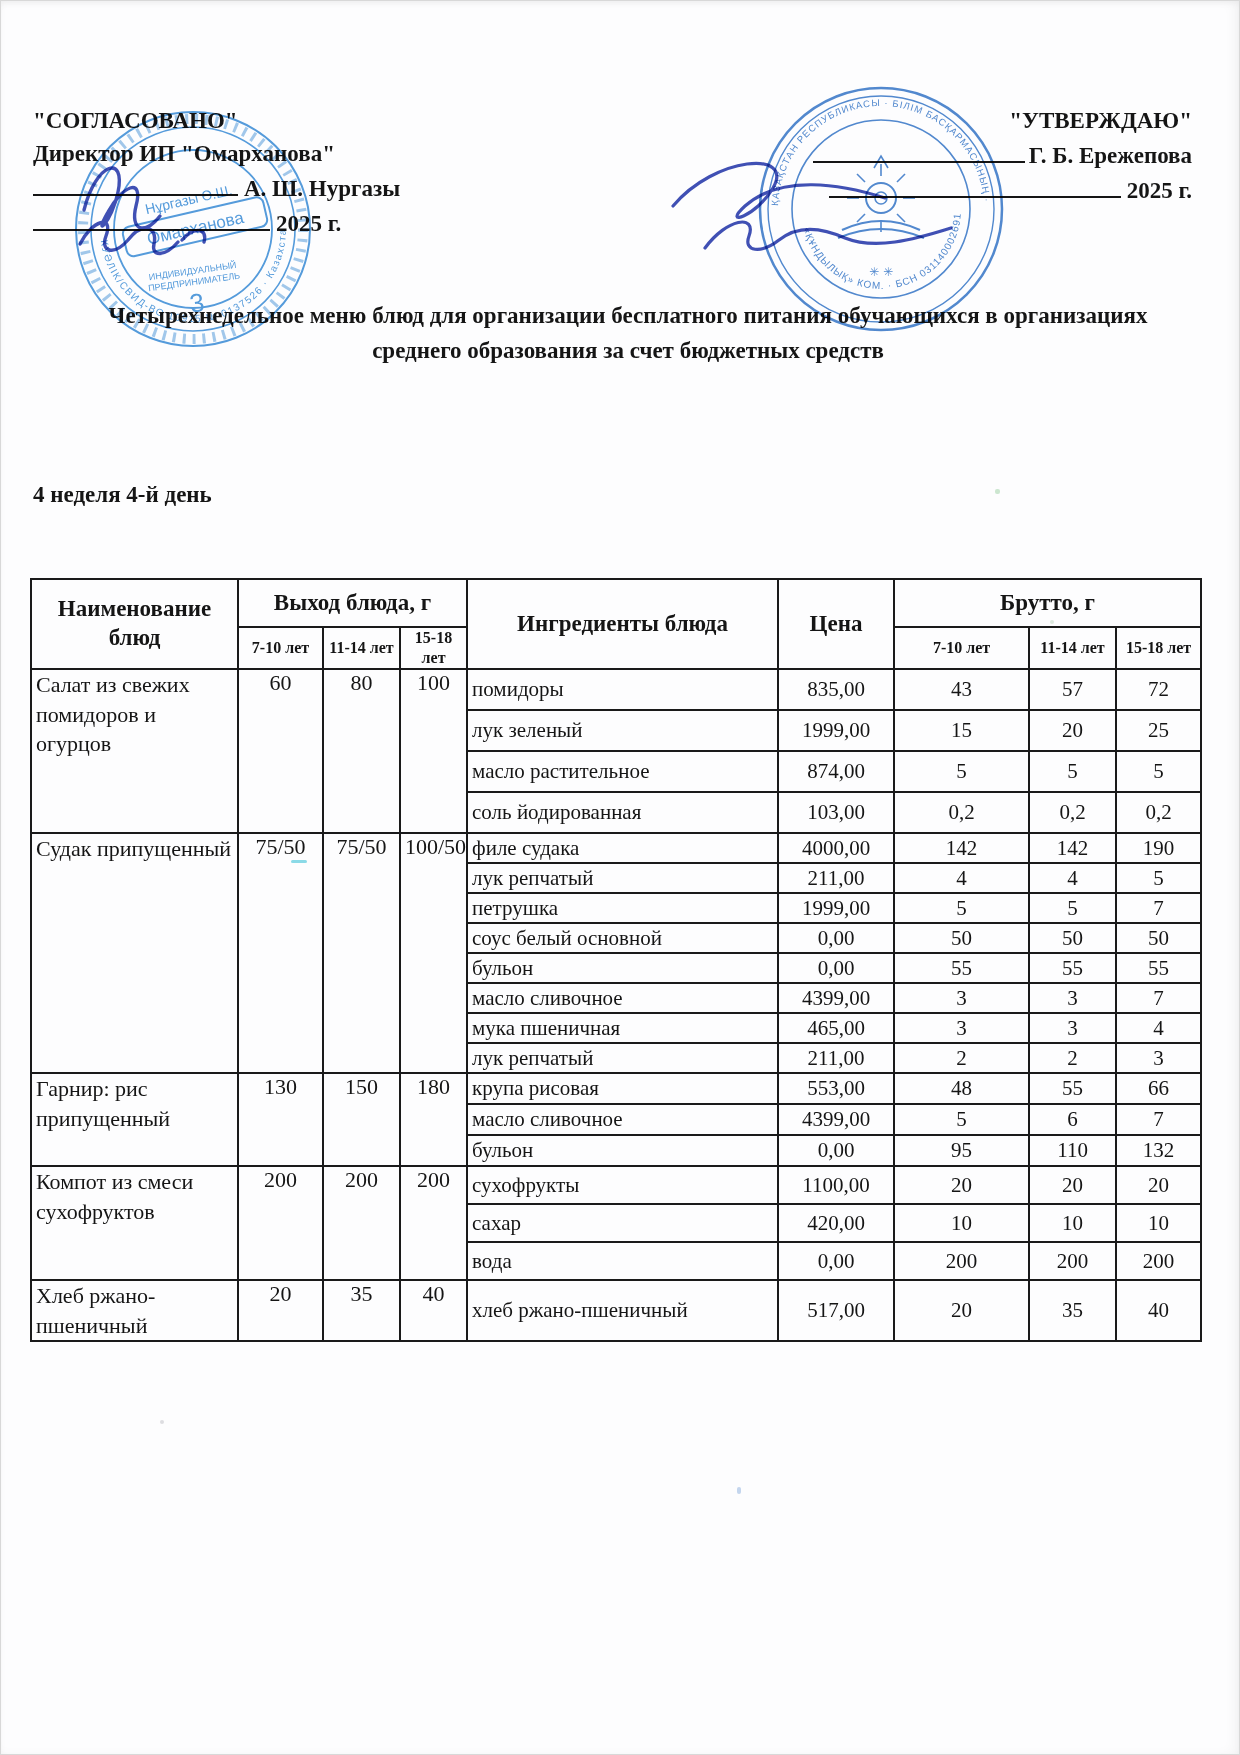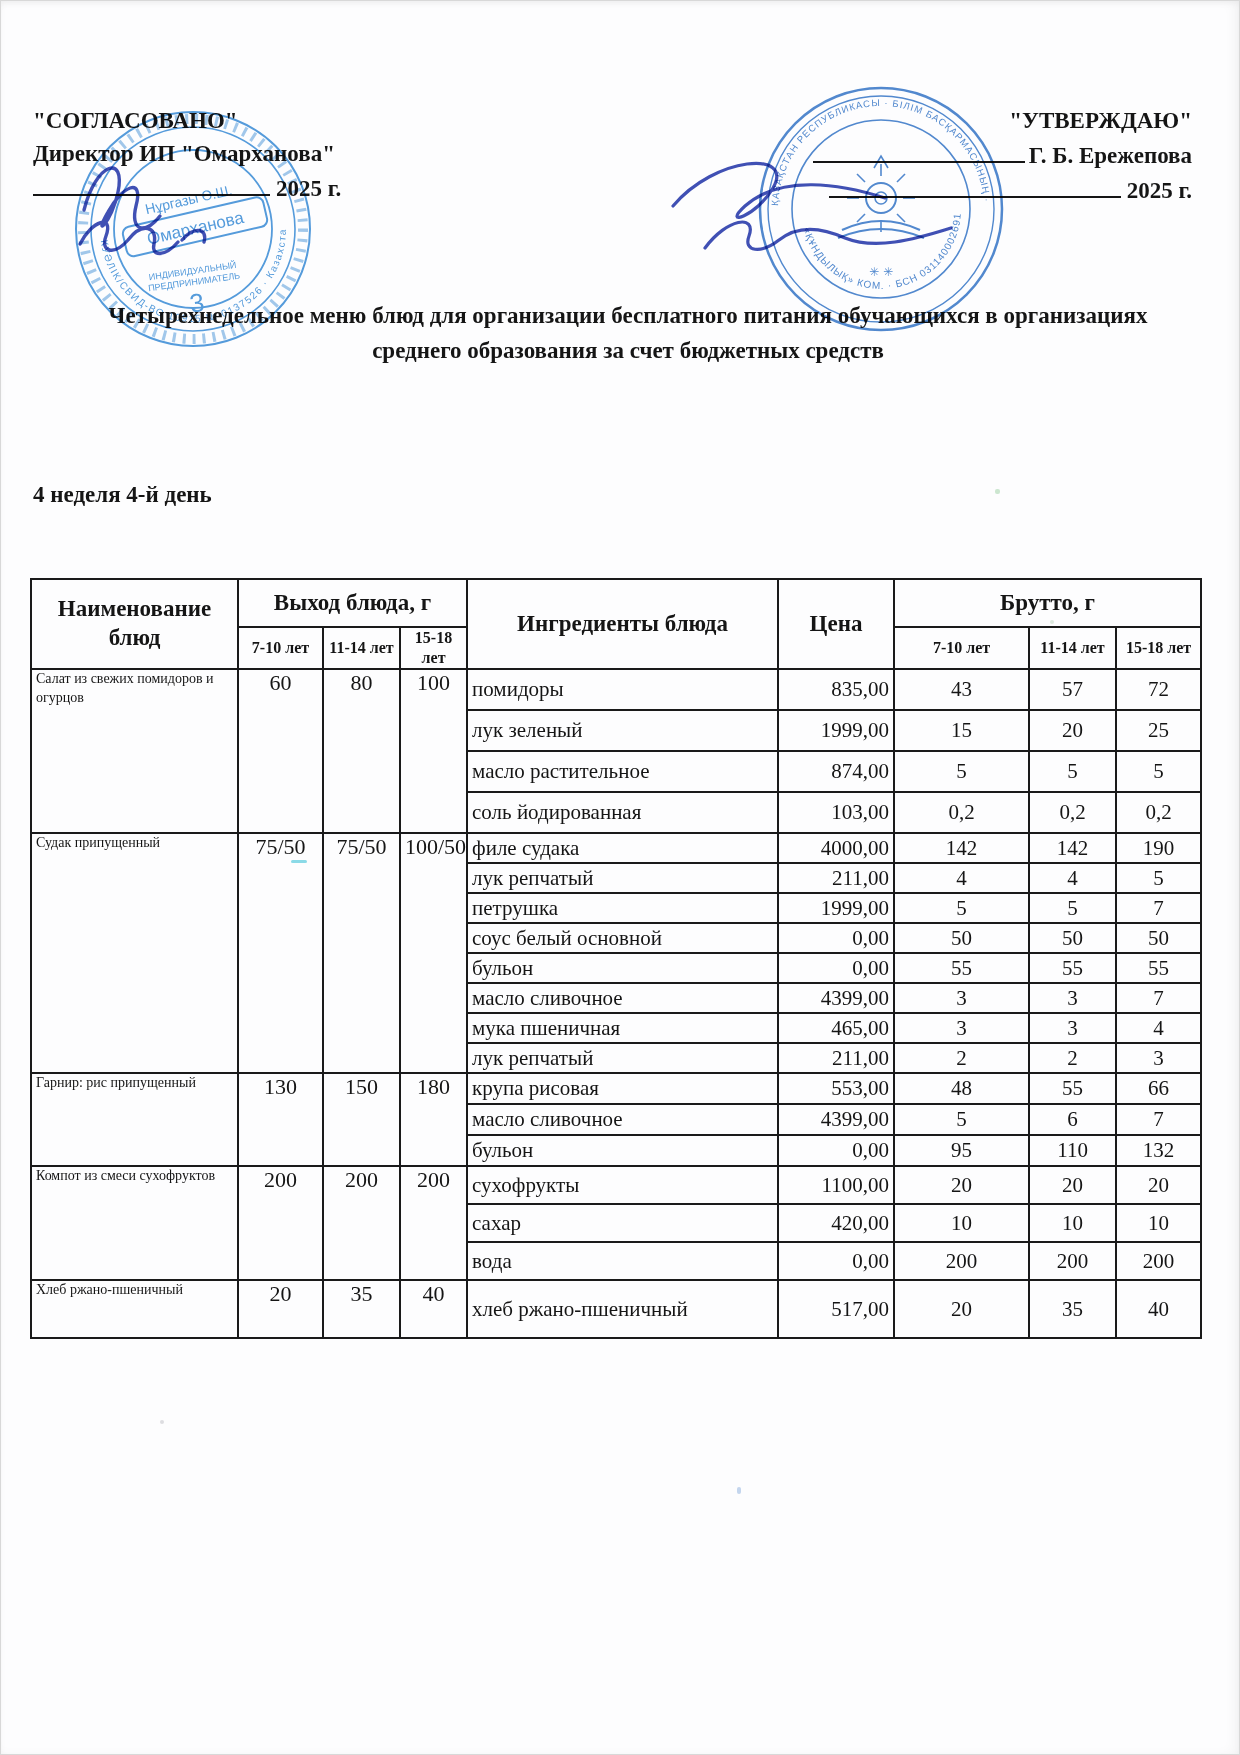--- a/index.html
+++ b/index.html
@@ -29,43 +29,46 @@
   table.menu{
     position:absolute;left:30px;top:578px;width:1170px;
     border-collapse:collapse;table-layout:fixed;z-index:1;
     font-size:21px;
   }
   table.menu td,table.menu th{border:2px solid #1a1a1a;padding:0 4px;overflow:hidden;}
   table.menu th{font-size:23px;font-weight:bold;text-align:center;vertical-align:middle;line-height:1.25;}
   table.menu th.age{font-size:16px;}
   tr.hdr1{height:48px;}
   tr.hdr2{height:36px;margin-top:31px;}
-  td.dish{vertical-align:top;text-align:left;padding:3px 6px;line-height:1.35;font-size:14px;}
+  td.dish{vertical-align:top;text-align:left;padding:3px 6px;line-height:1.35;font-size:22px;}
   td.out{vertical-align:top;text-align:center;padding-top:4px;font-size:22px;}
   td.ing{vertical-align:middle;text-align:left;padding-left:8px;}
-  td.price{vertical-align:middle;text-align:right;}
+  td.price{vertical-align:middle;text-align:center;}
   td.num{vertical-align:middle;text-align:center;}
   
   .stamp,.signature{position:absolute;mix-blend-mode:multiply;z-index:2;}
   .speck{position:absolute;border-radius:2px;z-index:0;}
 </style>
 </head>
 <body>
 
 <div class="page">
 
   <div class="speck" style="left:291px;top:860px;width:16px;height:3px;background:rgba(0,175,205,.45);"></div>
   <div class="speck" style="left:995px;top:489px;width:5px;height:5px;background:rgba(130,195,140,.4);"></div>
   <div class="speck" style="left:737px;top:1487px;width:4px;height:7px;background:rgba(90,140,210,.35);"></div>
   <div class="speck" style="left:160px;top:1420px;width:4px;height:4px;background:rgba(150,150,160,.3);"></div>
   <div class="speck" style="left:1050px;top:620px;width:4px;height:4px;background:rgba(150,190,150,.3);"></div>
 
   <div class="approval left">
     <div>"СОГЛАСОВАНО"</div>
     <div>Директор ИП "Омарханова"</div>
+    <div>
+      <span class="uline ul-a"></span><span>А. Ш. Нургазы</span>
+    </div>
     <div>
       <span class="uline ul-b"></span><span>2025 г.</span>
     </div>
   </div>
 
   <div class="approval right">
     <div>"УТВЕРЖДАЮ"</div>
     <div>
       <span class="uline ul-c"></span><span>Г. Б. Ережепова</span>
     </div>

